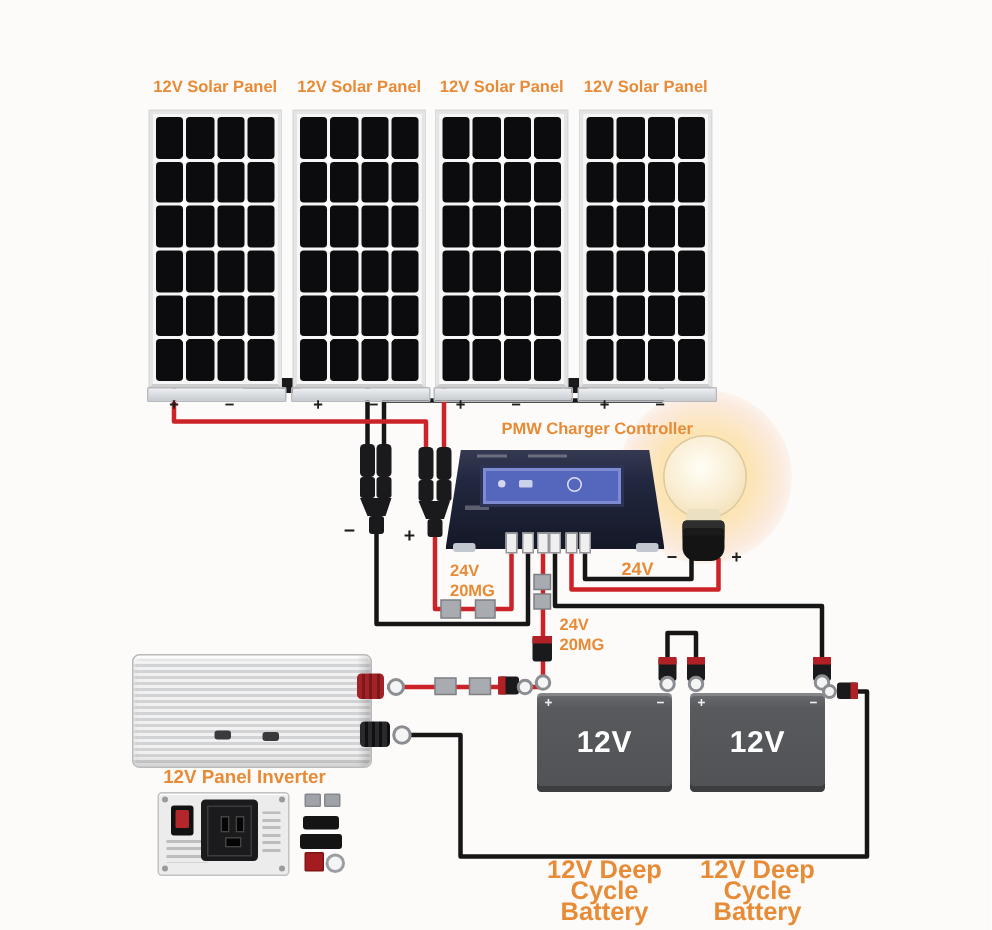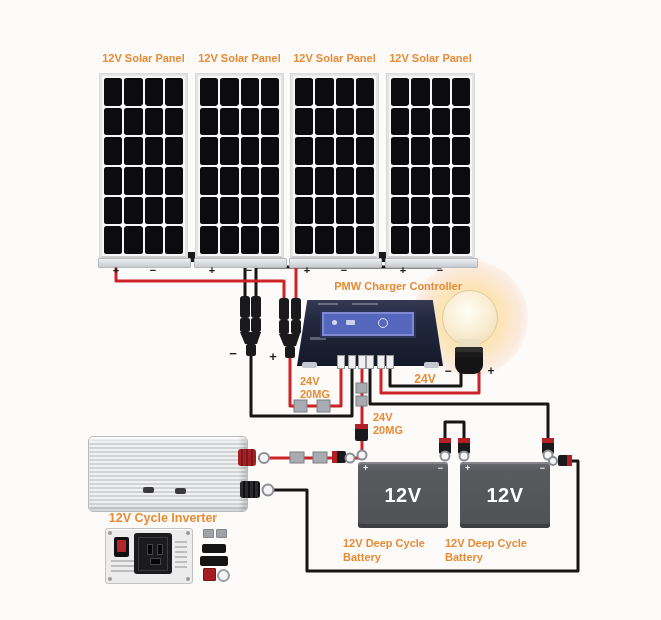--- a/index.html
+++ b/index.html
@@ -52,21 +52,21 @@
   .bulb-base{position:absolute;left:455px;top:347px;width:28px;height:27px;background:#141414;z-index:3;
              border-radius:3px 3px 9px 9px;box-shadow:inset 0 5px 0 #2e2e2e, inset 0 10px 0 #1a1a1a;}
   .bulb-sign{position:absolute;width:12px;text-align:center;font-size:12px;font-weight:bold;color:#222;z-index:3;}
   
   .battery{position:absolute;top:462px;width:90px;height:66px;z-index:1;border-radius:3px;
            background:linear-gradient(180deg,#6c6d72 0,#595a5e 14%,#515255 100%);
            box-shadow:inset 0 -4px 0 rgba(0,0,0,.25),inset 0 2px 0 rgba(255,255,255,.18);
            display:flex;align-items:center;justify-content:center;}
   .bat-v{color:#fff;font-weight:bold;font-size:20px;letter-spacing:.5px;}
   .bat-sign{position:absolute;top:1px;font-size:9px;color:#f0f0f0;font-weight:bold;}
-  .bat-caption{position:absolute;width:120px;font-size:11px;line-height:14px;z-index:3;}
+  .bat-caption{position:absolute;width:120px;text-align:center;font-size:17px;line-height:14px;z-index:3;margin-top:37px;}
   
   .inverter{position:absolute;left:88px;top:436px;width:158px;height:74px;z-index:3;border-radius:5px;
             background:repeating-linear-gradient(180deg,#f1f1f1 0 2px,#d2d3d5 2px 4px);
             border:1px solid #b9babc;box-shadow:inset 0 3px 3px rgba(255,255,255,.9),inset 0 -4px 4px rgba(0,0,0,.12);}
   .inv-cap{position:absolute;right:0;top:0;width:9px;height:100%;background:linear-gradient(90deg,rgba(0,0,0,0),rgba(0,0,0,.16));border-radius:0 5px 5px 0;}
   .inv-slot{position:absolute;width:11px;height:6px;background:#3a3a3c;border-radius:2px;}
   .post-red{position:absolute;left:238px;top:449px;width:18px;height:17px;z-index:3;border-radius:3px;
             background:repeating-linear-gradient(90deg,#a32226 0 3px,#7c181c 3px 5px);}
   .post-black{position:absolute;left:240px;top:481px;width:20px;height:17px;z-index:3;border-radius:3px;
               background:repeating-linear-gradient(90deg,#2a2a2c 0 3px,#101012 3px 5px);}
@@ -420,21 +420,21 @@
     <div>20MG</div>
   </div>
 
   <div class="inverter">
     <div class="inv-cap"></div>
     <div class="inv-slot" style="left:54px;top:50px"></div>
     <div class="inv-slot" style="left:86px;top:51px"></div>
   </div>
   <div class="post-red"></div>
   <div class="post-black"></div>
-  <div class="txt label" style="left:98px;top:511px;width:130px;text-align:center;font-size:12.5px">12V Cycle Inverter</div>
+  <div class="txt label" style="left:98px;top:511px;width:130px;text-align:center;font-size:12.5px">12V Panel Inverter</div>
 
   <div class="inv-front">
     <div class="iv-switch">
       <div class="iv-rocker"></div>
     </div>
     <div class="iv-vents"></div>
     <div class="iv-outlet">
       <div class="iv-outlet-in">
         <div class="iv-slot-a"></div>
         <div class="iv-slot-b"></div>

